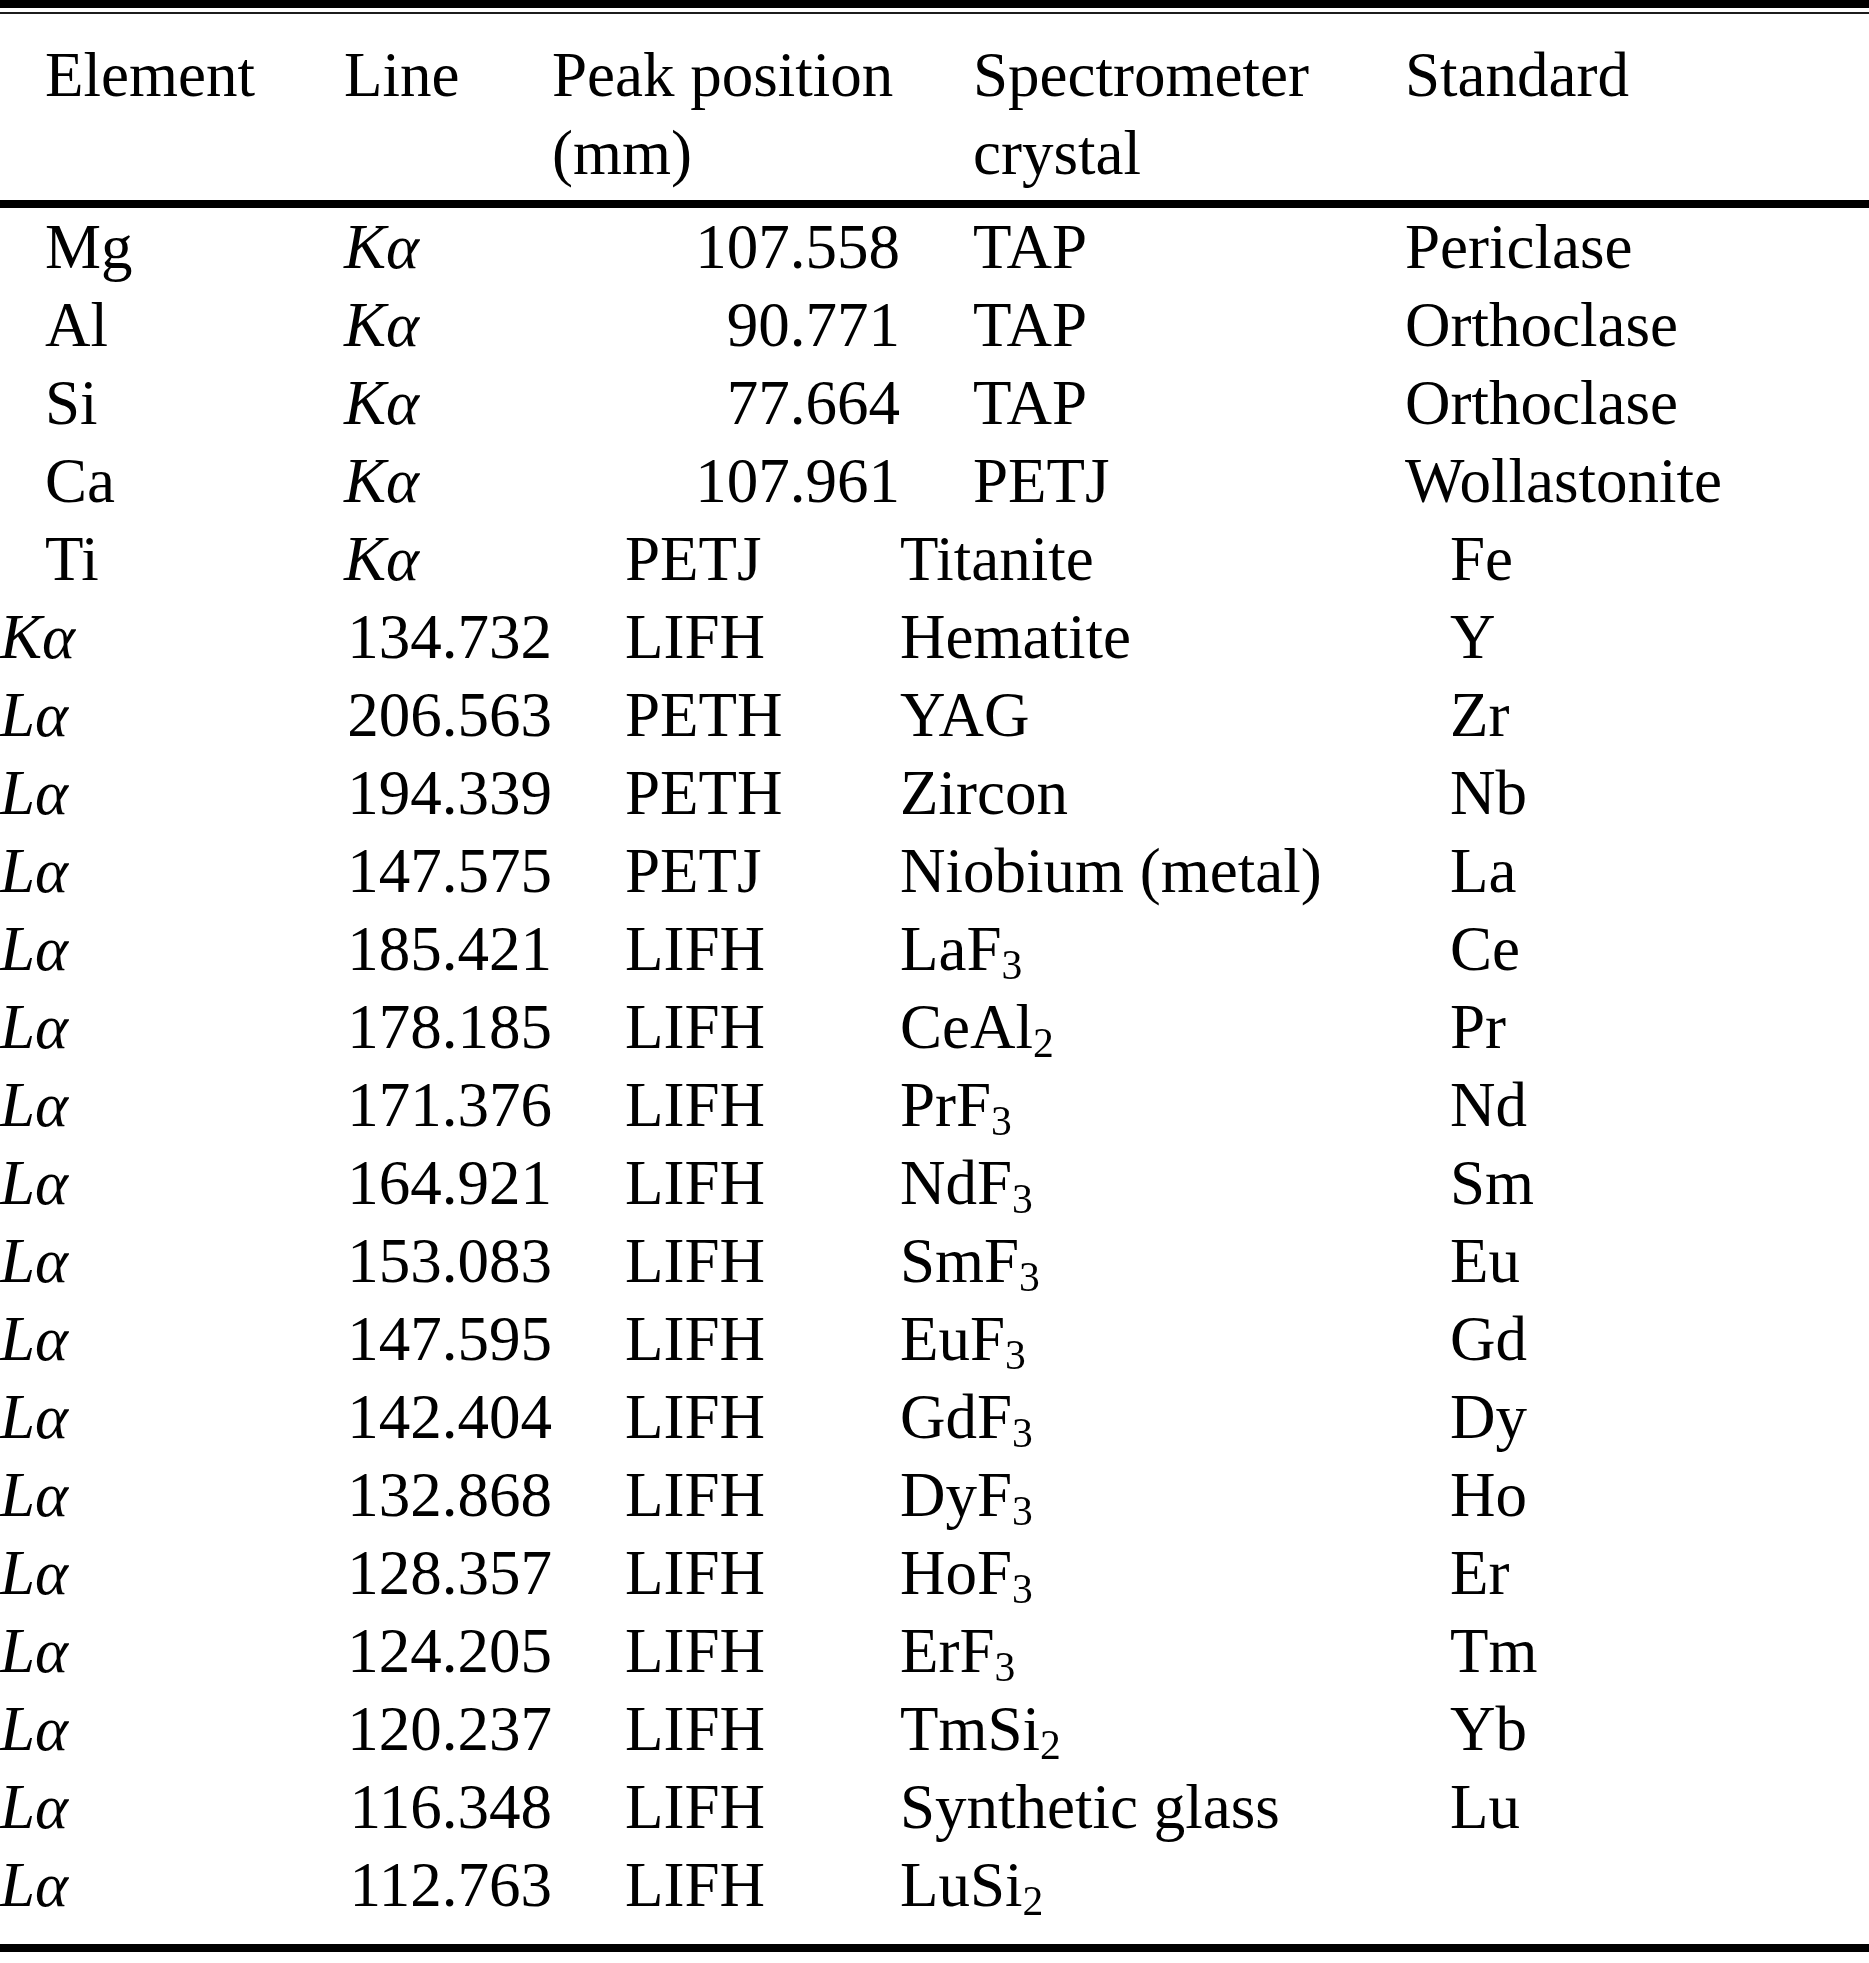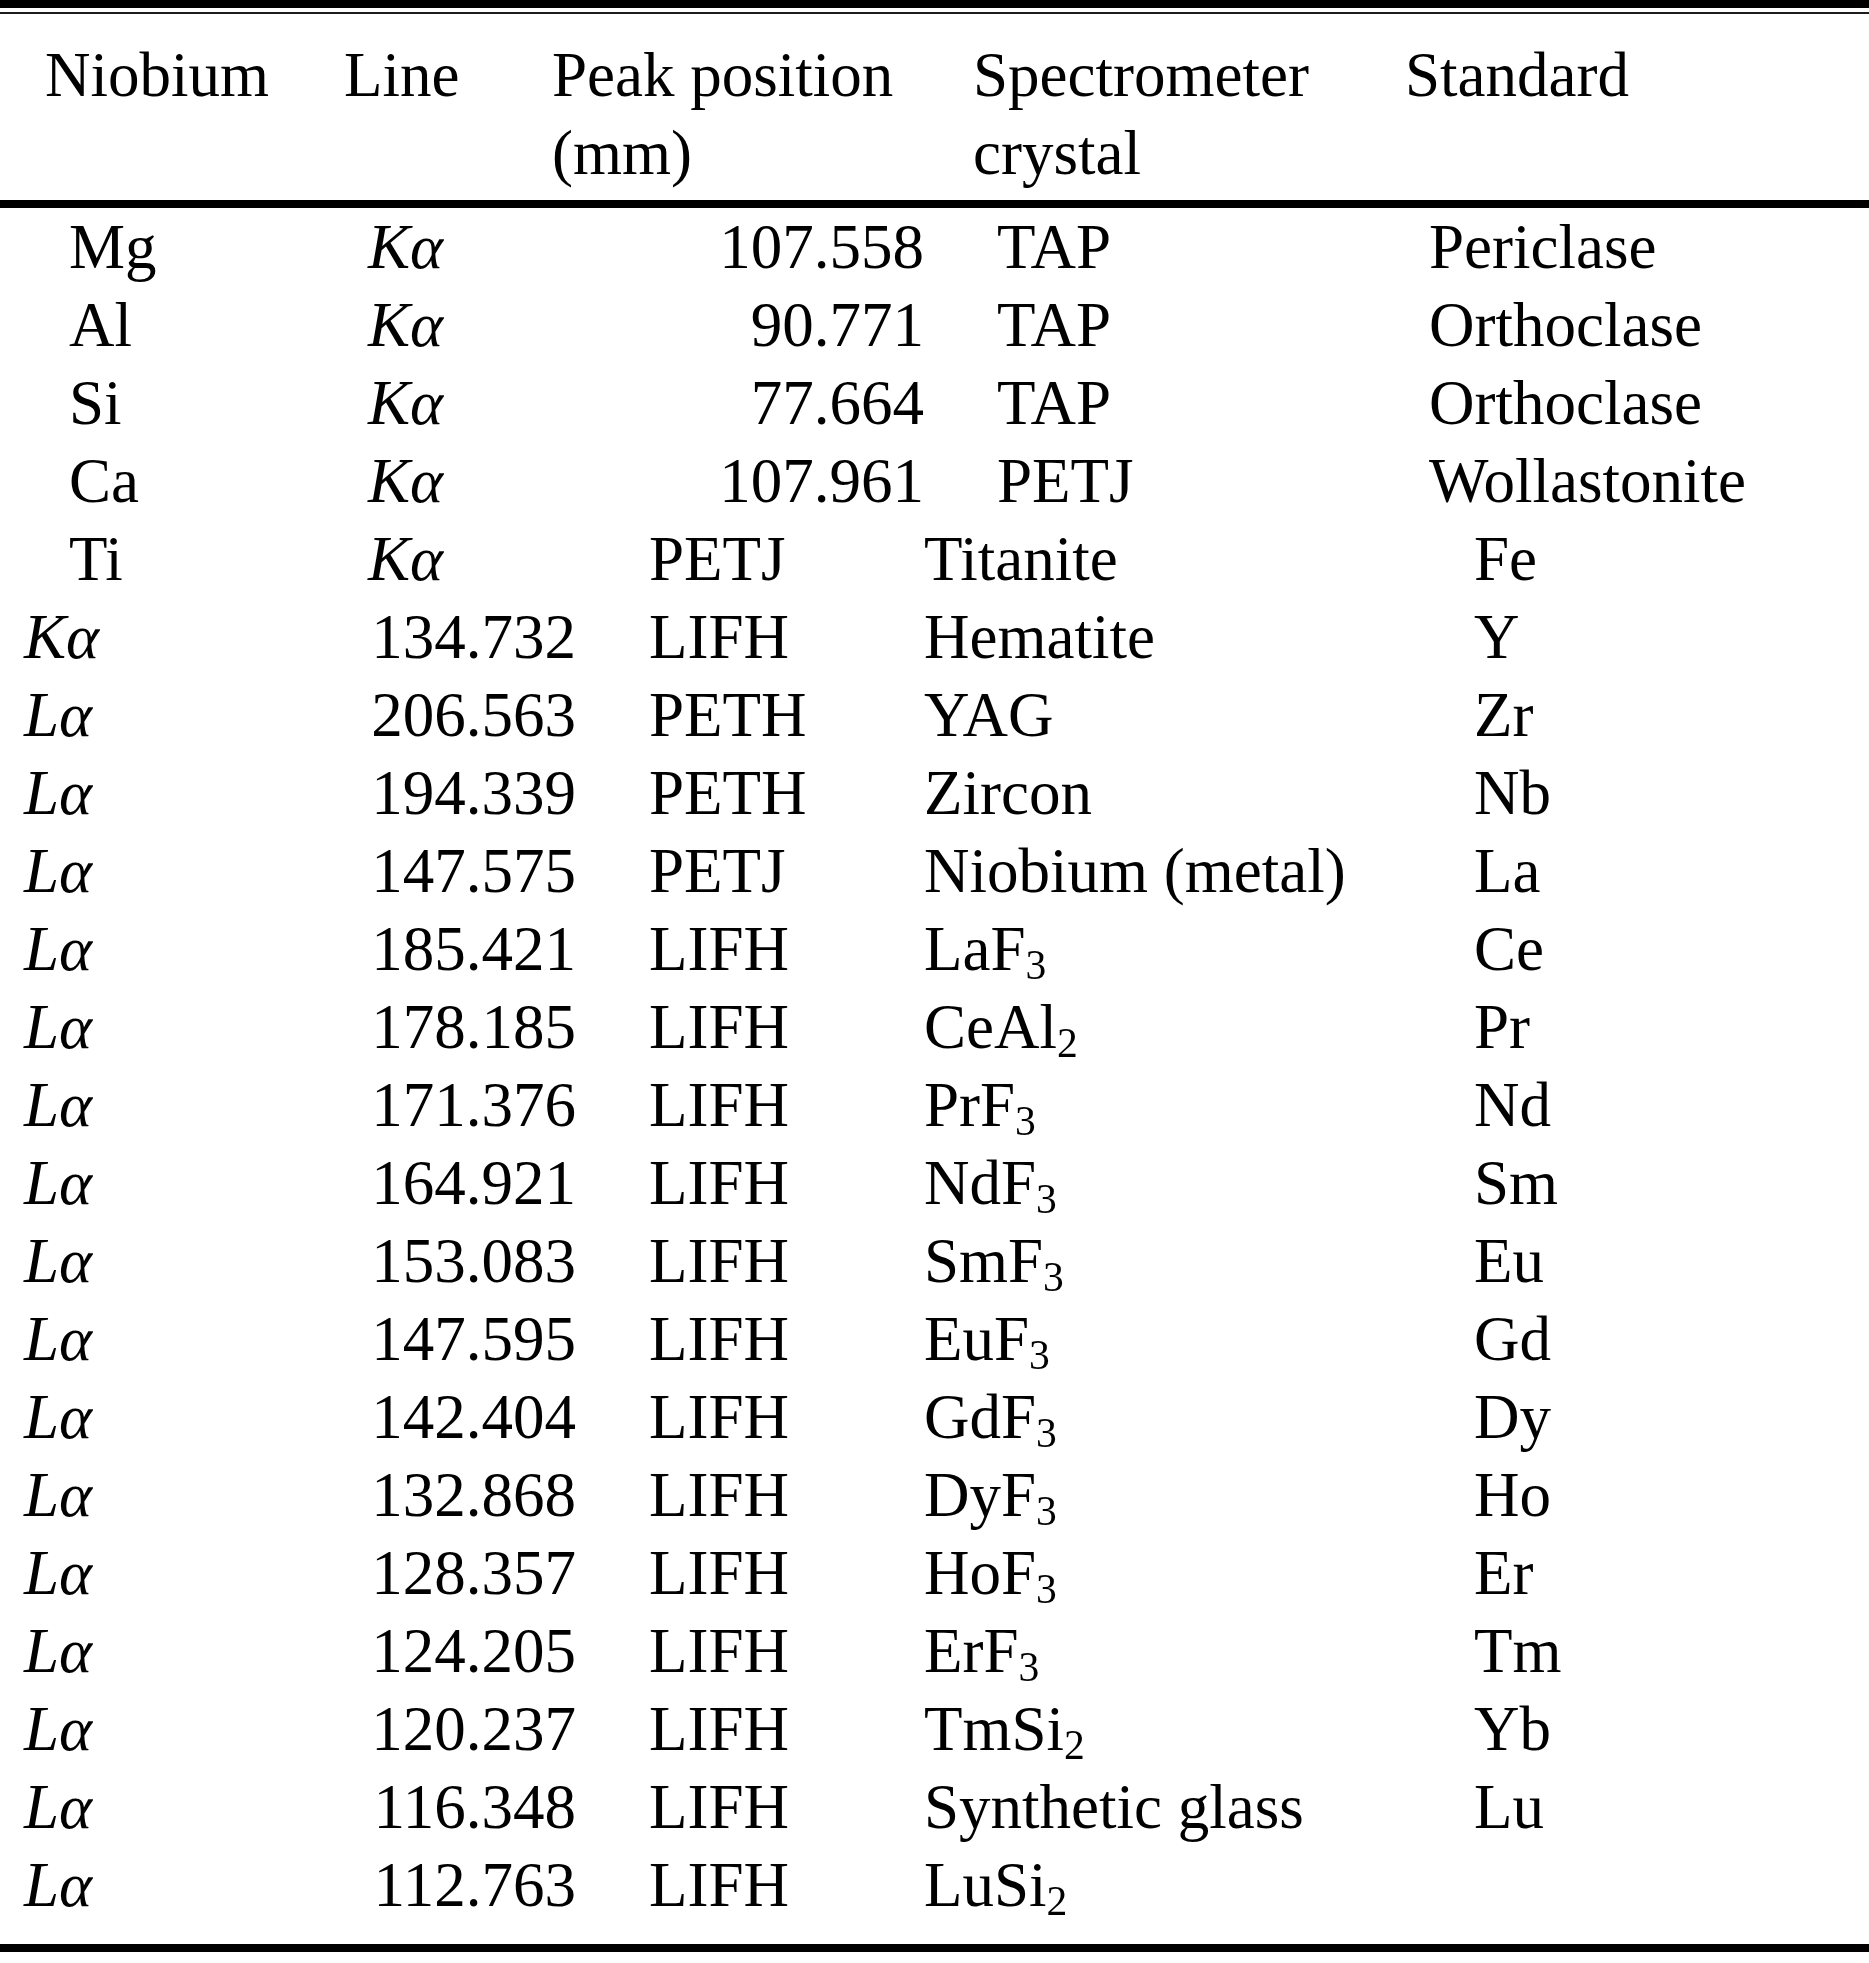--- a/index.html
+++ b/index.html
@@ -29,42 +29,41 @@
     line-height: 78px;
   }
   .h-cell { white-space: nowrap; }
   .pad-first { padding-left: 45px; }
   .pad-crystal { padding-left: 73px; }
   .align-right { text-align: left; }
 
   .tbody {
     grid-auto-rows: 78px;
     align-items: center;
-    margin-left: 24px;
   }
   .cell { white-space: nowrap; }
   .c-line { font-style: italic; }
   .c-peak { text-align: right; }
 
   sub {
     font-size: 0.66em;
     line-height: 0;
     vertical-align: -0.22em;
   }
 </style>
 </head>
 <body>
 
 <div class="page">
 
   <div class="rule-top-thick"></div>
   <div class="rule-top-thin"></div>
 
   <div class="thead grid-cols">
-    <div class="h-cell pad-first">Niobium</div>
+    <div class="h-cell pad-first">Element</div>
     <div class="h-cell">Line</div>
     <div class="h-cell align-right">
       <div>Peak position</div>
       <div>(mm)</div>
     </div>
     <div class="h-cell pad-crystal">
       <div>Spectrometer</div>
       <div>crystal</div>
     </div>
     <div class="h-cell">Standard</div>

